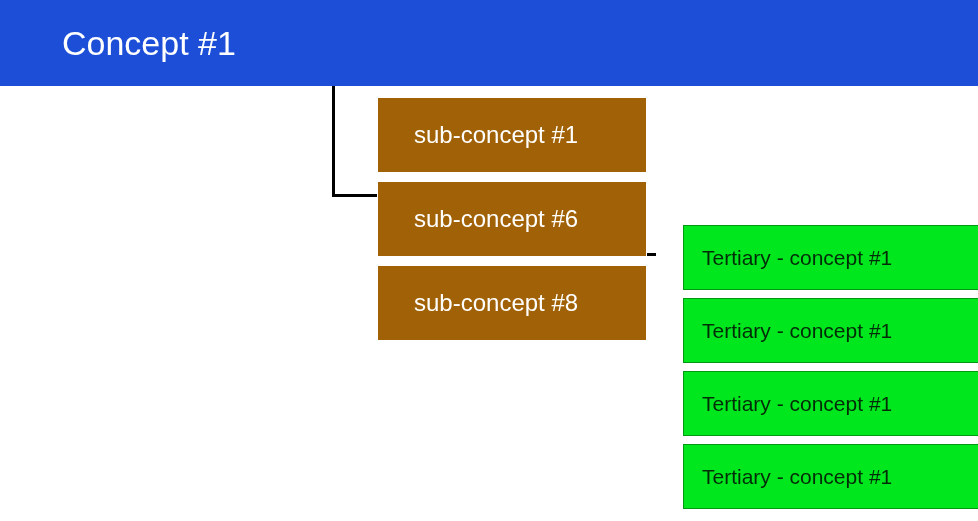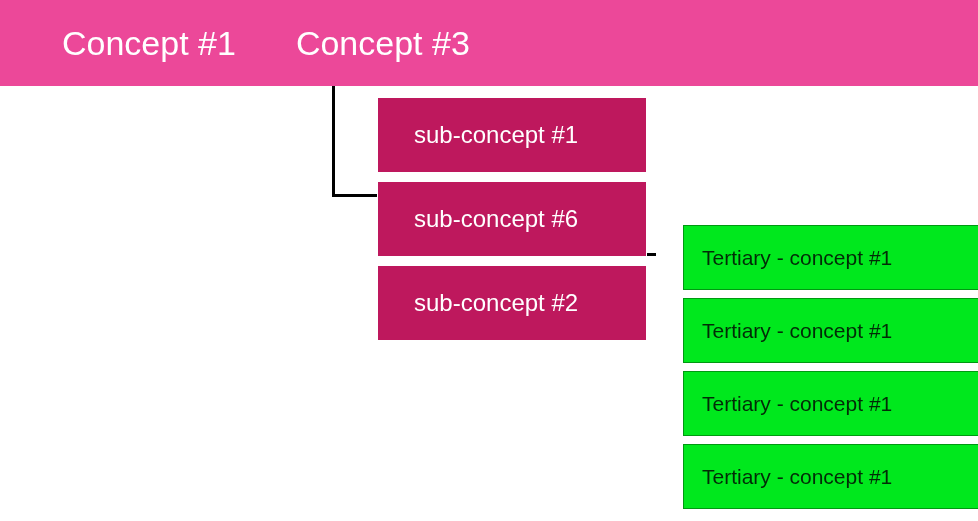--- a/index.html
+++ b/index.html
@@ -9,39 +9,39 @@
     background: #fff;
     font-family: Arial, Helvetica, sans-serif;
     position: relative;
     overflow: hidden;
   }
   .top-bar {
     position: absolute;
     top: 0; left: 0;
     width: 978px;
     height: 86px;
-    background: #ec4899;
+    background: #1d4ed8;
     display: flex;
     align-items: center;
     gap: 60px;
     padding-left: 62px;
   }
   .concept {
     color: #fff;
     font-size: 34px;
     font-weight: 400;
   }
   .sub-col {
     position: absolute;
     left: 377px;
     top: 97px;
     width: 270px;
   }
   .sub-item {
-    background: #be185d;
+    background: #a16207;
     border: 1px solid #b07900;
     color: #fff;
     font-size: 24px;
     font-weight: 400;
     height: 76px;
     display: flex;
     align-items: center;
     padding-left: 36px;
     margin-bottom: 8px;
     outline: 1px solid #fff;
@@ -87,31 +87,30 @@
     top: 253px;
     height: 3px;
     width: 12px;
   }
 </style>
 </head>
 <body>
 
 <div class="top-bar">
   <div class="concept">Concept #1</div>
-  <div class="concept">Concept #3</div>
 </div>
 
 <div class="line line-v1"></div>
 <div class="line line-h1"></div>
 <div class="line line-h2"></div>
 
 <div class="sub-col">
   <div class="sub-item">sub-concept #1</div>
   <div class="sub-item">sub-concept #6</div>
-  <div class="sub-item">sub-concept #2</div>
+  <div class="sub-item">sub-concept #8</div>
 </div>
 
 <div class="tertiary-col">
   <div class="tertiary-item">Tertiary - concept #1</div>
   <div class="tertiary-item">Tertiary - concept #1</div>
   <div class="tertiary-item">Tertiary - concept #1</div>
   <div class="tertiary-item">Tertiary - concept #1</div>
 </div>
 
 </body></html>

